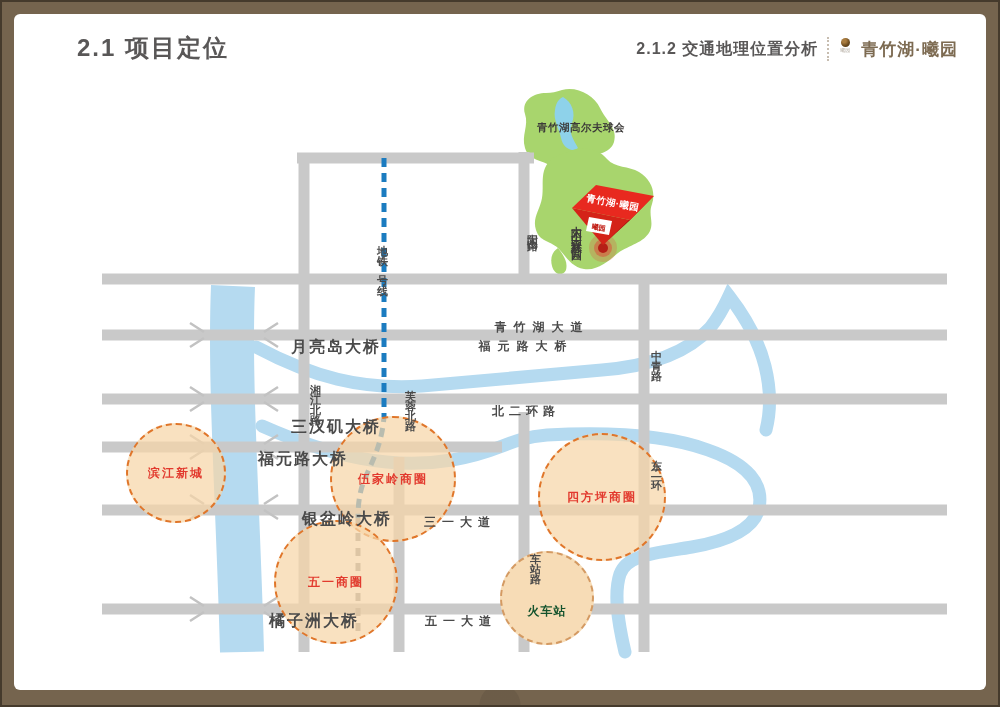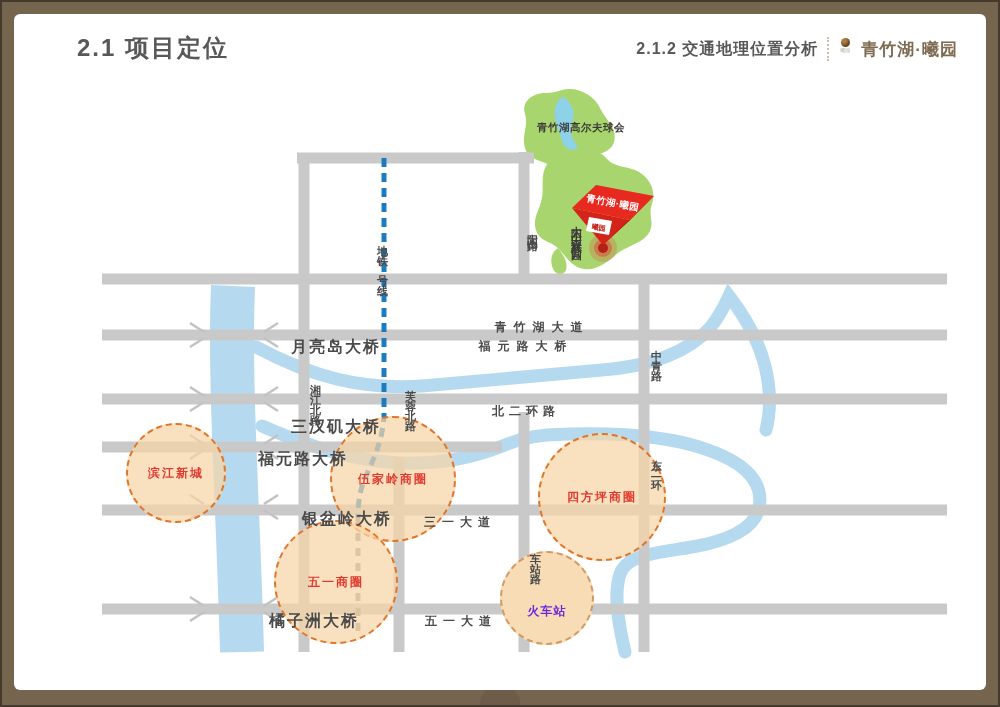--- a/index.html
+++ b/index.html
@@ -48,21 +48,21 @@
   .bc-beichen{left:261px;top:407px;width:84px;height:84px;}
   .bc-wujialing{left:316px;top:402px;width:126px;height:126px;}
   .bc-sifangping{left:524px;top:419px;width:128px;height:128px;}
   .bc-wuyi{left:260px;top:506px;width:124px;height:124px;align-items:center;}
 
   .station-circle{
     position:absolute;left:486px;top:537px;width:94px;height:94px;border-radius:50%;
     background:#f7dcb6;border:2px dashed #d49a62;box-sizing:border-box;
     display:flex;flex-direction:column;align-items:center;justify-content:center;gap:2px;
   }
-  .station-label{font-size:12px;font-weight:700;color:#6d28d9;letter-spacing:1px;}
+  .station-label{font-size:12px;font-weight:700;color:#14532d;letter-spacing:1px;}
 
   
   .mlabel{position:absolute;transform:translate(-50%,-50%);
     white-space:nowrap;font-weight:700;color:#4a4a4a;font-size:11px;}
   .road-h{font-size:12px;letter-spacing:7px;}
   .road-h4{letter-spacing:5px;}
   .road-h67{letter-spacing:6px;}
   .bridge{letter-spacing:2px;font-size:16px;}
   .vlabel{writing-mode:vertical-rl;text-orientation:upright;transform:translate(-50%,-50%);}
   .ls10{letter-spacing:10px;}

